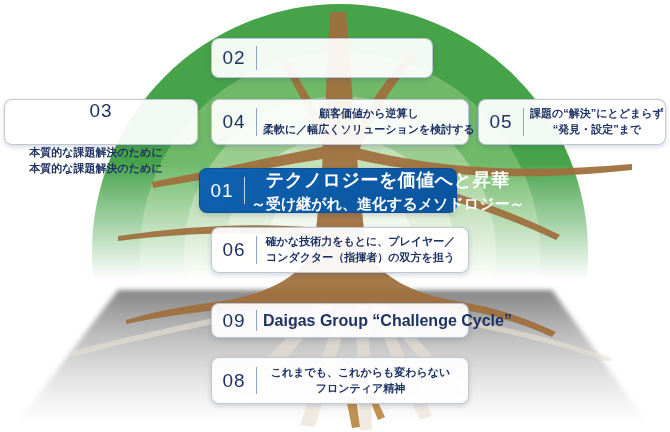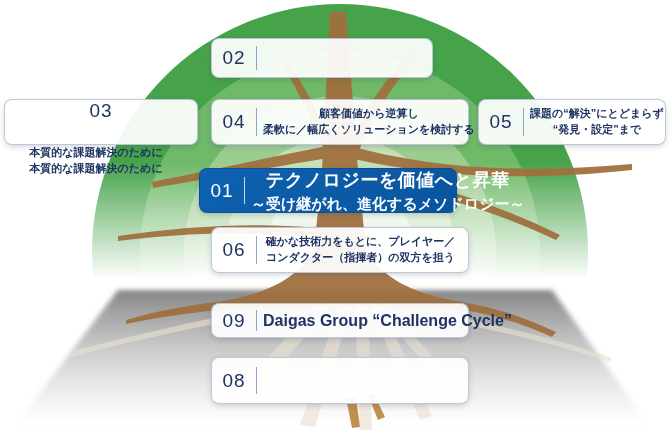--- a/index.html
+++ b/index.html
@@ -165,15 +165,19 @@
     <span class="num">09</span>
     <span class="divider"></span>
     <div class="text">
       <div class="l1">Daigas Group “Challenge Cycle”</div>
     </div>
   </div>
 
   <div class="box" style="left:211px;top:357px;width:258px;height:47px;">
     <span class="num">08</span>
     <span class="divider"></span>
+    <div class="text">
+      <div class="l1">これまでも、これからも変わらない</div>
+      <div class="l2">フロンティア精神</div>
+    </div>
   </div>
 
 </div>
 
 </body></html>

